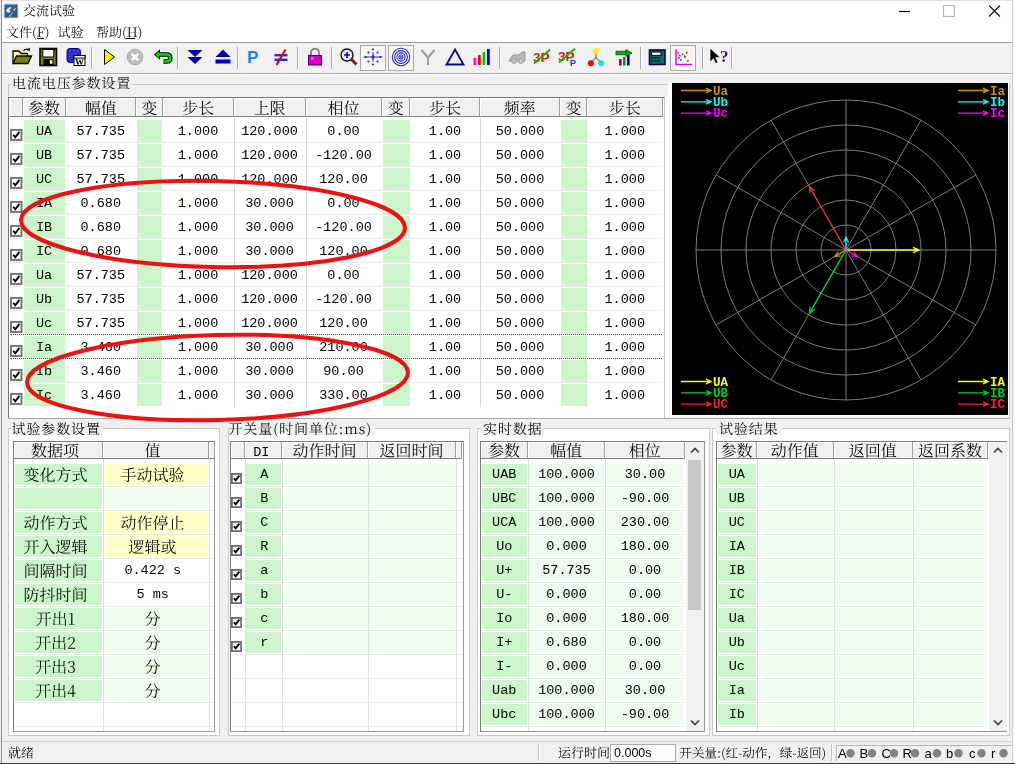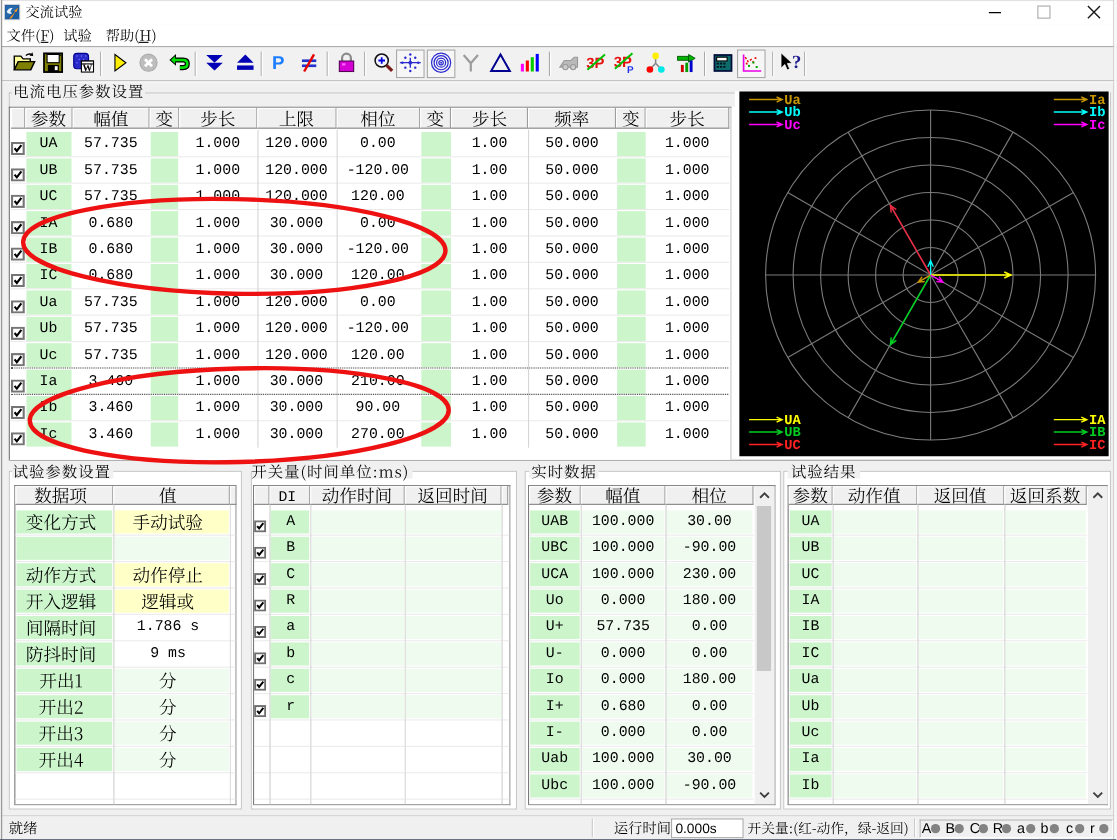--- a/index.html
+++ b/index.html
@@ -426,21 +426,21 @@
 <div style="position:absolute;left:382.5px;top:384px;width:27px;height:22.2px;background:#ccf5cc"></div>
 <div style="position:absolute;left:561px;top:384px;width:25.5px;height:22.2px;background:#ccf5cc"></div>
 <svg style="position:absolute;left:10px;top:393px" width="12.5" height="12" viewBox="0 0 13 12.5">
     <rect x="1" y="1" width="11" height="10.5" fill="#fff" stroke="#757575" stroke-width="2"></rect>
     <path d="M3.4 6 L5.5 8.6 L9.8 3" stroke="#000" stroke-width="2" fill="none"></path>
   </svg>
 <div class="m" style="position:absolute;left:22.5px;top:382.5px;width:43px;height:24px;">Ic</div>
 <div class="m" style="position:absolute;left:65.5px;top:382.5px;width:70.5px;height:24px;">3.460</div>
 <div class="m" style="position:absolute;left:162.5px;top:382.5px;width:71px;height:24px;">1.000</div>
 <div class="m" style="position:absolute;left:233.5px;top:382.5px;width:72px;height:24px;">30.000</div>
-<div class="m" style="position:absolute;left:305.5px;top:382.5px;width:76px;height:24px;">270.00</div>
+<div class="m" style="position:absolute;left:305.5px;top:382.5px;width:76px;height:24px;">330.00</div>
 <div class="m" style="position:absolute;left:410px;top:382.5px;width:70px;height:24px;">1.00</div>
 <div class="m" style="position:absolute;left:480px;top:382.5px;width:80px;height:24px;">50.000</div>
 <div class="m" style="position:absolute;left:587px;top:382.5px;width:75.5px;height:24px;">1.000</div>
 <div style="position:absolute;left:10px;top:334px;width:652px;height:25px;border-top:1px dotted #555;border-bottom:1px dotted #555;box-sizing:border-box"></div>
 <svg style="position:absolute;left:672px;top:83px" width="336" height="332" viewBox="0 0 336 332">
     <rect width="336" height="332" fill="#000"></rect>
     <g fill="none" stroke="#7b7b7b" stroke-width="1">
       <circle cx="174" cy="167" r="25"></circle>
       <circle cx="174" cy="167" r="50"></circle>
       <circle cx="174" cy="167" r="75"></circle>
@@ -523,22 +523,22 @@
 <div style="position:absolute;left:15px;top:607.5px;width:87px;height:21.5px;background:#ccf5cc"></div>
 <div style="position:absolute;left:104px;top:607.5px;width:103.5px;height:21.5px;background:#eefbee"></div>
 <div style="position:absolute;left:15px;top:631.5px;width:87px;height:21.5px;background:#ccf5cc"></div>
 <div style="position:absolute;left:104px;top:631.5px;width:103.5px;height:21.5px;background:#eefbee"></div>
 <div style="position:absolute;left:15px;top:655.5px;width:87px;height:21.5px;background:#ccf5cc"></div>
 <div style="position:absolute;left:104px;top:655.5px;width:103.5px;height:21.5px;background:#eefbee"></div>
 <div style="position:absolute;left:15px;top:679.5px;width:87px;height:21.5px;background:#ccf5cc"></div>
 <div style="position:absolute;left:104px;top:679.5px;width:103.5px;height:21.5px;background:#eefbee"></div>
 <div style="position:absolute;left:103px;top:459px;width:1px;height:272px;background:#e0e0e0"></div>
 <div style="position:absolute;left:208.5px;top:459px;width:1px;height:272px;background:#e0e0e0"></div>
-<div class="m" style="position:absolute;left:100px;top:558px;width:105.5px;height:24px;">1.786 s</div>
-<div class="m" style="position:absolute;left:100px;top:582px;width:105.5px;height:24px;">9 ms</div>
+<div class="m" style="position:absolute;left:100px;top:558px;width:105.5px;height:24px;">0.422 s</div>
+<div class="m" style="position:absolute;left:100px;top:582px;width:105.5px;height:24px;">5 ms</div>
 <div style="position:absolute;left:229.5px;top:441px;width:234.5px;height:291px;background:#fff;border:1px solid #9a9a9a;border-left-color:#7a7a7a;border-top-color:#7a7a7a;box-sizing:border-box"></div>
 <div style="position:absolute;left:230.5px;top:442px;width:14.5px;height:17px;background:#f0f0f0;box-sizing:border-box;border-right:1px solid #9d9d9d;border-bottom:1px solid #848484;box-shadow:inset 1px 1px 0 #fff"></div>
 <div style="position:absolute;left:245px;top:442px;width:36.5px;height:17px;background:#f0f0f0;box-sizing:border-box;border-right:1px solid #9d9d9d;border-bottom:1px solid #848484;box-shadow:inset 1px 1px 0 #fff"></div>
 <div style="position:absolute;left:281.5px;top:442px;width:86.5px;height:17px;background:#f0f0f0;box-sizing:border-box;border-right:1px solid #9d9d9d;border-bottom:1px solid #848484;box-shadow:inset 1px 1px 0 #fff"></div>
 <div style="position:absolute;left:368px;top:442px;width:88px;height:17px;background:#f0f0f0;box-sizing:border-box;border-right:1px solid #9d9d9d;border-bottom:1px solid #848484;box-shadow:inset 1px 1px 0 #fff"></div>
 <div style="position:absolute;left:456px;top:442px;width:6px;height:17px;background:#f0f0f0;box-sizing:border-box;border-right:1px solid #9d9d9d;border-bottom:1px solid #848484;box-shadow:inset 1px 1px 0 #fff"></div>
 <div style="position:absolute;left:230.5px;top:485.5px;width:232px;height:1px;background:#ebebeb"></div>
 <div style="position:absolute;left:230.5px;top:509.5px;width:232px;height:1px;background:#ebebeb"></div>
 <div style="position:absolute;left:230.5px;top:533.5px;width:232px;height:1px;background:#ebebeb"></div>
 <div style="position:absolute;left:230.5px;top:557.5px;width:232px;height:1px;background:#ebebeb"></div>

